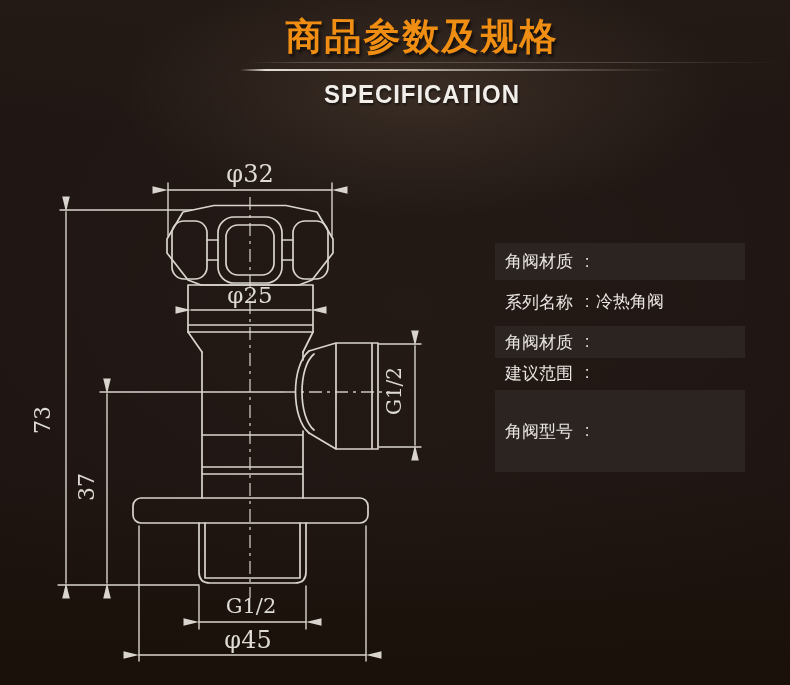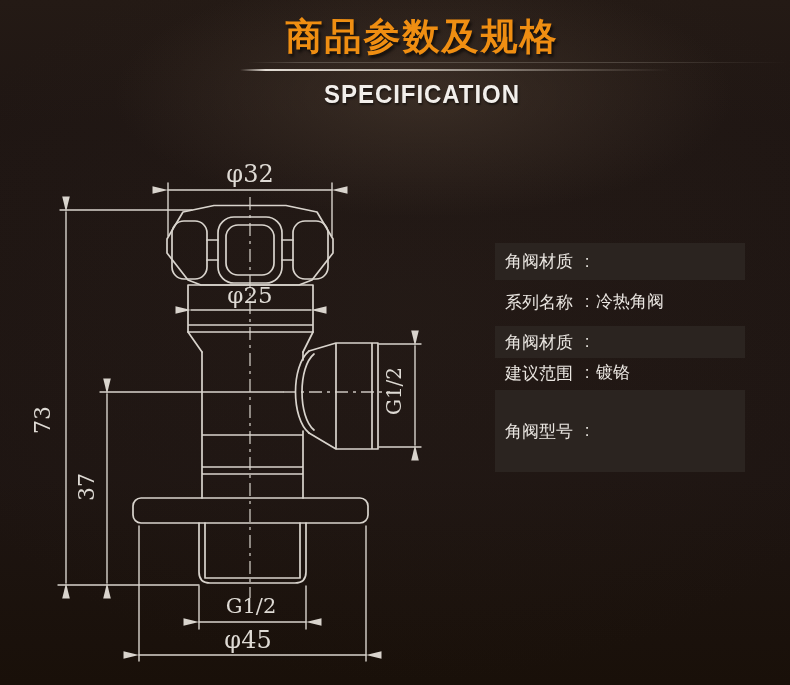--- a/index.html
+++ b/index.html
@@ -149,21 +149,20 @@
       <span class="col">:</span>
       <span class="val">冷热角阀</span>
     </div>
     <div class="srow r3" style="background:#2b2420">
       <span class="lbl">角阀材质</span>
       <span class="col">:</span>
     </div>
     <div class="srow r4">
       <span class="lbl">建议范围</span>
       <span class="col">:</span>
-      <span class="val">镀铬</span>
     </div>
     <div class="srow r5" style="background:#2b2420">
       <span class="lbl">角阀型号</span>
       <span class="col">:</span>
     </div>
   </div>
 
 </div>
 
 </body></html>

